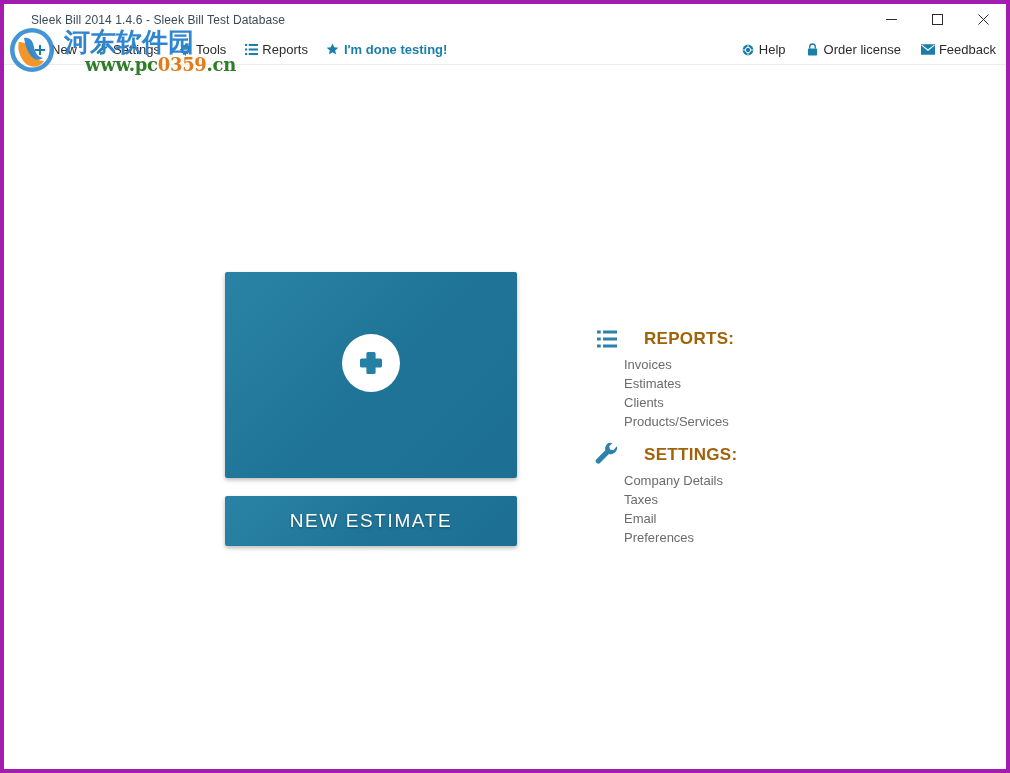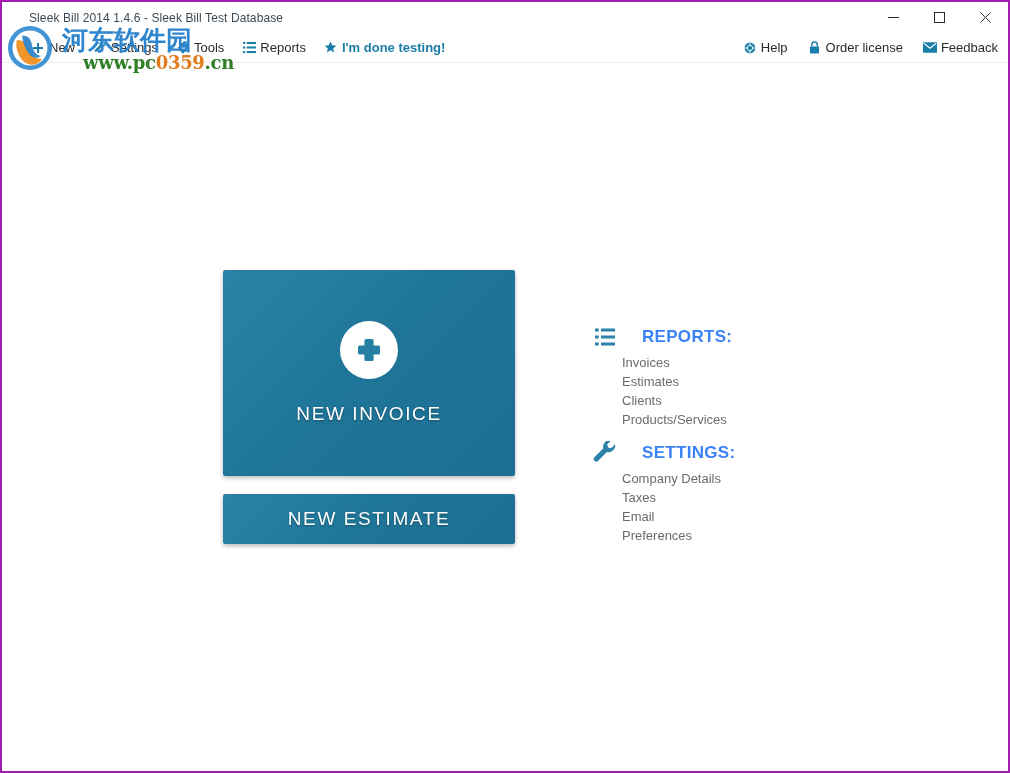--- a/index.html
+++ b/index.html
@@ -13,21 +13,21 @@
     font-family: "Liberation Sans", sans-serif;
     overflow: hidden;
   }
 
   
   .window {
     position: relative;
     width: 1010px;
     height: 773px;
     box-sizing: border-box;
-    border: 2px solid #a21caf;
+    border: 4px solid #a21caf;
     background: #ffffff;
     overflow: hidden;
   }
 
   
   .titlebar {
     position: relative;
     height: 31px;
     background: #ffffff;
     display: flex;
@@ -193,21 +193,21 @@
     align-items: center;
     justify-content: center;
     color: #2c82a8;
     flex: 0 0 auto;
   }
   .section-icon svg { display: block; }
   .section-title {
     margin-left: 22px;
     font-size: 17px;
     font-weight: bold;
-    color: #3b82f6;
+    color: #a16207;
     letter-spacing: 0.3px;
   }
   .section-links {
     margin-left: 32px;
     margin-top: 1px;
   }
   .section-link {
     font-size: 13px;
     color: #6b6b6b;
     line-height: 19px;
@@ -396,21 +396,20 @@
     <div class="home-row">
 
       <div class="tiles">
 
         <div class="tile tile-invoice">
           <div class="plus-circle">
             <svg width="30" height="30" viewBox="0 0 30 30">
               <path d="M12 4h6a1.6 1.6 0 0 1 1.6 1.6V10.4H24.4A1.6 1.6 0 0 1 26 12v6a1.6 1.6 0 0 1-1.6 1.6H19.6V24.4A1.6 1.6 0 0 1 18 26h-6a1.6 1.6 0 0 1-1.6-1.6V19.6H5.6A1.6 1.6 0 0 1 4 18v-6a1.6 1.6 0 0 1 1.6-1.6h4.8V5.6A1.6 1.6 0 0 1 12 4z" fill="#2580a4"></path>
             </svg>
           </div>
-          <div class="tile-label">NEW INVOICE</div>
         </div>
 
         <div class="tile tile-estimate">
           <div class="tile-label">NEW ESTIMATE</div>
         </div>
 
       </div>
 
       <div class="sections">
 

